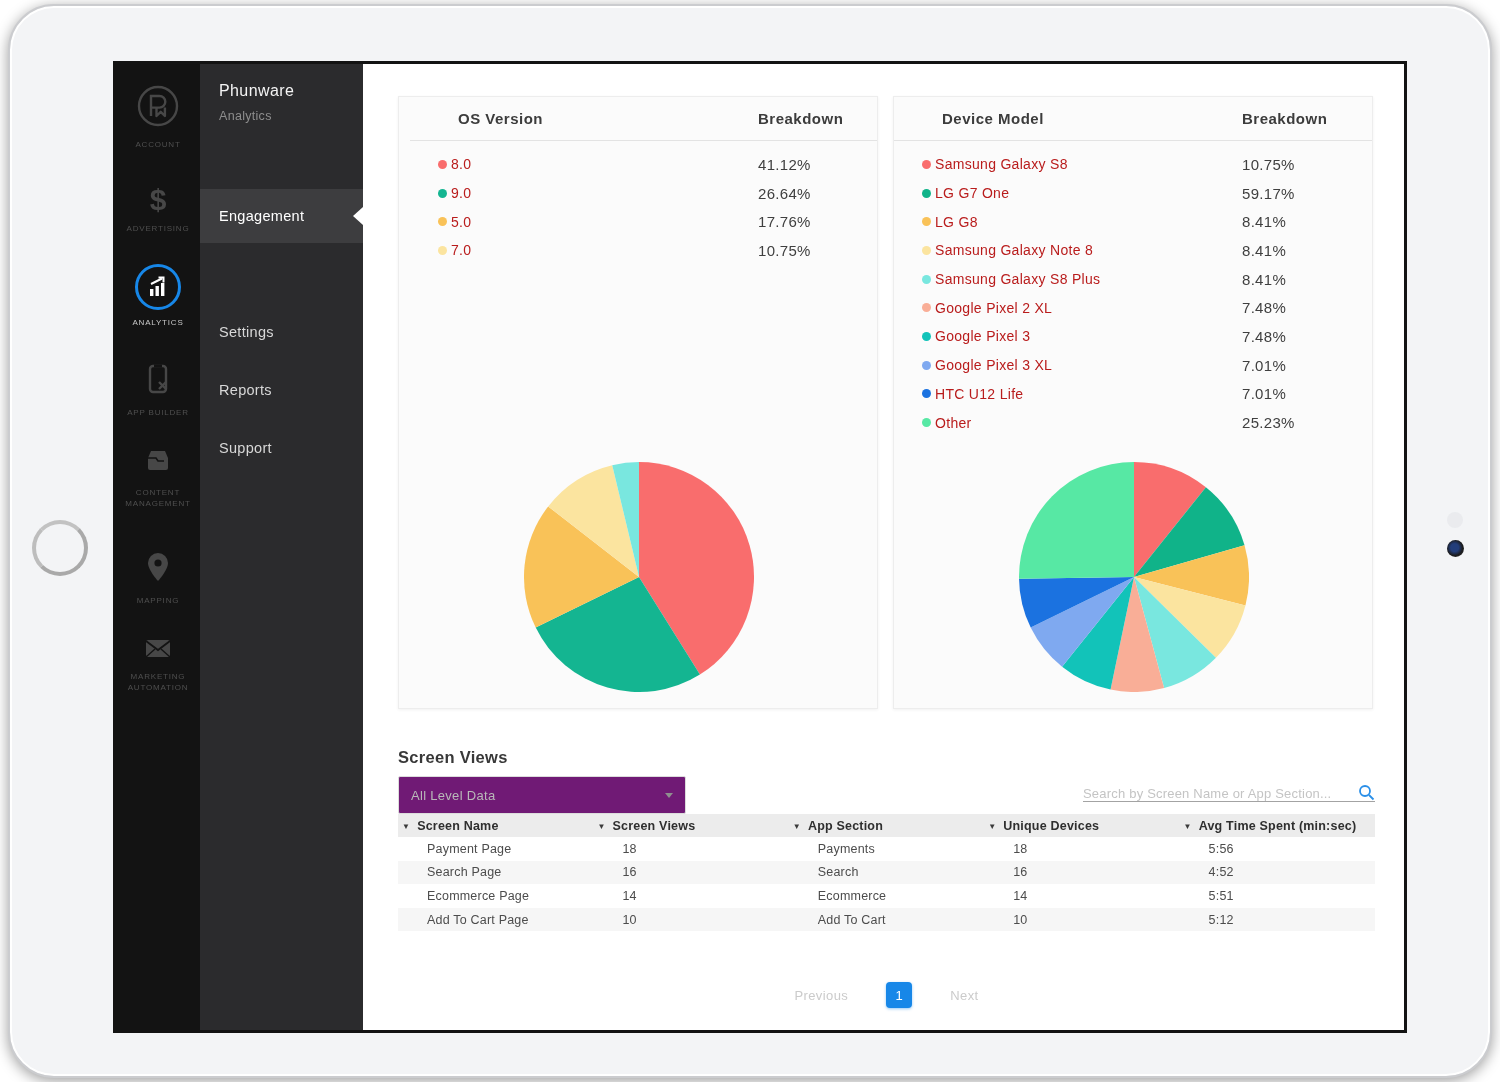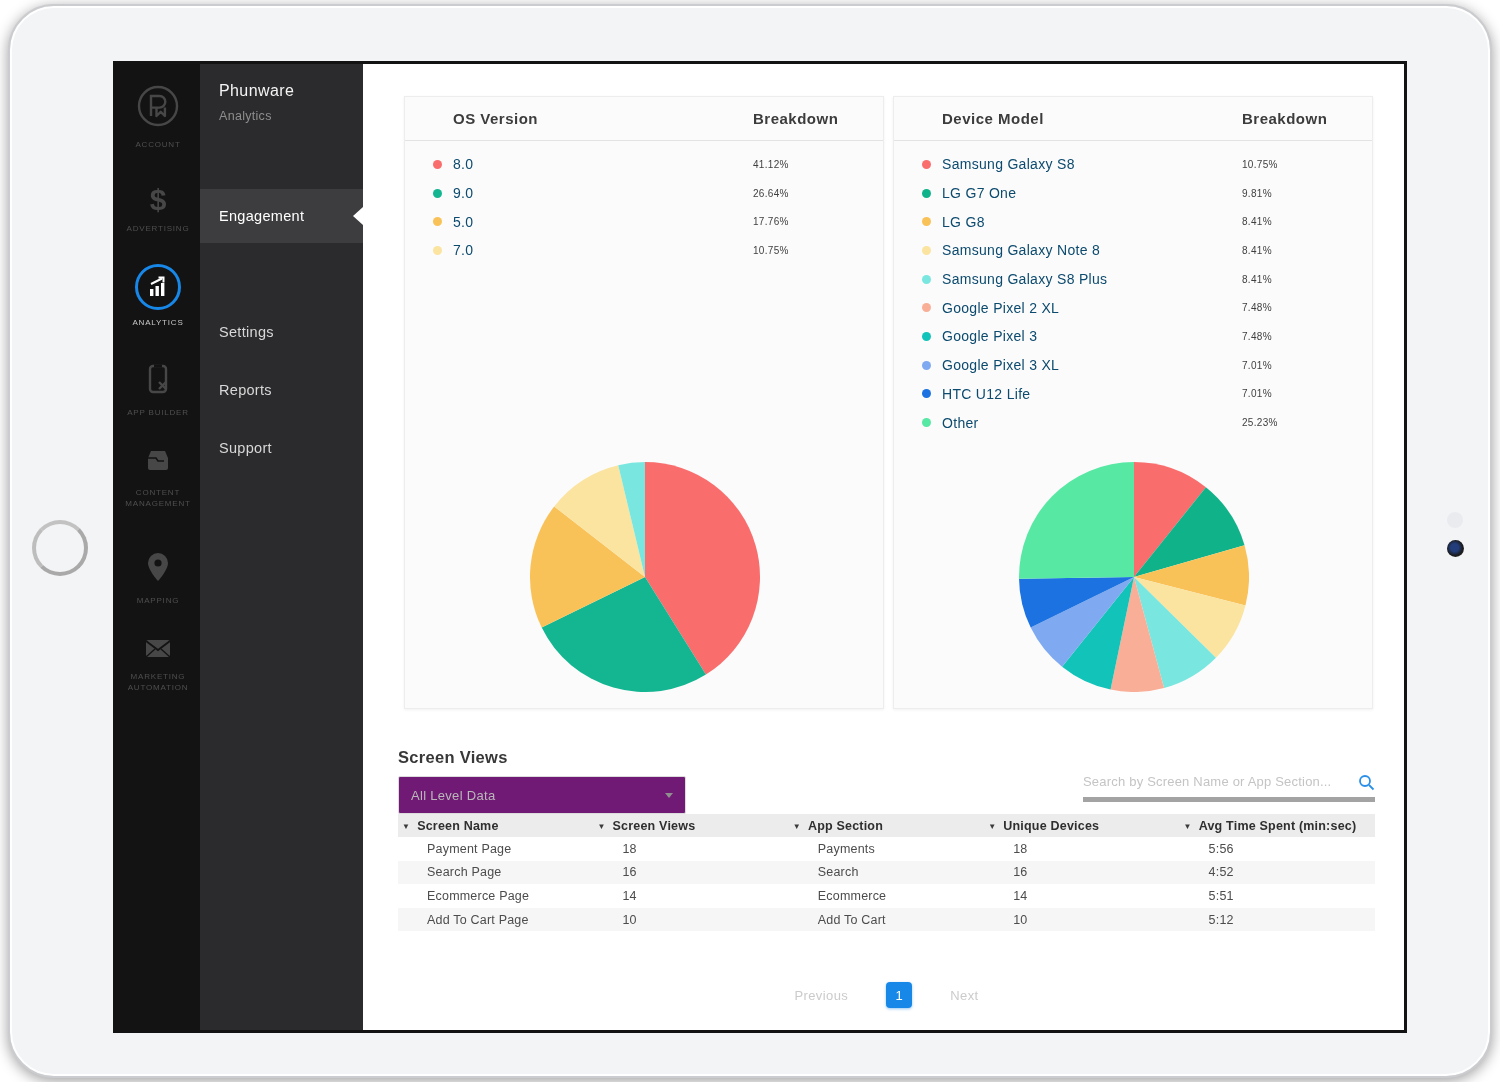--- a/index.html
+++ b/index.html
@@ -37,39 +37,39 @@
     padding-left:19px; color:#d8d8d8; font-size:14.5px; letter-spacing:.3px; cursor:pointer; }
   .nav-item.active { background:#3d3d3f; color:#ffffff; }
   .nav-arrow { position:absolute; right:0; top:50%; transform:translateY(-50%); width:0; height:0;
     border-top:9px solid transparent; border-bottom:9px solid transparent; border-right:10px solid #ffffff; }
 
   
   .main { flex:1; position:relative; background:#ffffff; }
 
   .card { position:absolute; top:32px; width:480px; height:613px; background:#fbfbfb;
     border:1px solid #ededed; box-shadow:0 1px 3px rgba(0,0,0,.06); }
-  .card.os { left:41px; } .card.device { left:530px; }
+  .card.os { left:35px;padding-left:11px; } .card.device { left:530px; }
   .card-header { position:relative; height:44px; border-bottom:1px solid #e3e3e3; display:flex; align-items:center; padding-left:48px; }
   .card-title { font-size:15px; color:#3c3c3c; font-weight:700; letter-spacing:.5px; }
   .card-breakdown { position:absolute; left:348px; font-size:15px; color:#3c3c3c; font-weight:700; letter-spacing:.5px; }
   .legend { padding-top:9px; }
   .legend-row { position:relative; height:28.7px; display:flex; align-items:center; padding-left:28px; }
   .dot { width:9px; height:9px; border-radius:50%; flex:none; }
-  .legend-label { margin-left:11px; font-size:14px; color:#0c4a6e; letter-spacing:.3px; }
-  .legend-value { position:absolute; left:348px; font-size:10px; color:#3f3f3f; letter-spacing:.3px; }
+  .legend-label { margin-left:4px; font-size:14px; color:#b91c1c; letter-spacing:.3px; }
+  .legend-value { position:absolute; left:348px; font-size:15px; color:#3f3f3f; letter-spacing:.3px; }
   .pie { position:absolute; left:125px; top:365px; width:230px; height:230px; }
 
   .section-title { position:absolute; left:35px; top:684px; font-size:16.5px; color:#383838; font-weight:700; letter-spacing:.3px; }
   .filter-select { position:absolute; left:35px; top:712px; width:288px; height:28px; border:1px solid #dcdcdc;
     border-radius:2px; background:#701a75; display:flex; align-items:center; padding:18px 12px; cursor:pointer; }
   .filter-value { font-size:13px; color:#b9b9b9; letter-spacing:.3px; flex:1; }
   .caret-down { width:0; height:0; border-left:4.5px solid transparent; border-right:4.5px solid transparent; border-top:5px solid #8f8f8f; }
 
-  .search-wrap { position:absolute; left:720px; top:710px; width:292px; height:28px; border-bottom:5px solid #a3a3a3;
-    display:flex; align-items:flex-start; }
+  .search-wrap { position:absolute; left:720px; top:710px; width:292px; height:28px; border-bottom:1px solid #a3a3a3;
+    display:flex; align-items:flex-end; }
   .search-input { flex:1; border:none; outline:none; background:transparent; font-size:13px; color:#555;
     font-family:"Liberation Sans", sans-serif; letter-spacing:.2px; }
   .search-input::placeholder { color:#c4c4c4; }
 
   .sv-table { position:absolute; left:35px; top:750px; width:977px; border-collapse:collapse; table-layout:fixed; }
   .sv-table th { background:#ececec; height:23px; text-align:left; font-size:12.5px; color:#2f2f2f;
     font-weight:700; letter-spacing:.2px; padding-left:4px; cursor:pointer; }
   .sort-tri { display:inline-block; font-size:8px; color:#3a3a3a; margin-right:7px; transform:translateY(-1px); }
   .sv-table td { height:23.6px; font-size:12.5px; color:#4c4c4c; padding-left:29px; letter-spacing:.2px; }
   .sv-table tr.zebra td { background:#f6f6f6; }
@@ -228,21 +228,21 @@
         </div>
         <div class="legend">
           <div class="legend-row">
             <span class="dot" style="background: rgb(249, 109, 109);"></span>
             <span class="legend-label">Samsung Galaxy S8</span>
             <span class="legend-value">10.75%</span>
           </div>
           <div class="legend-row">
             <span class="dot" style="background: rgb(16, 179, 137);"></span>
             <span class="legend-label">LG G7 One</span>
-            <span class="legend-value">9.81%</span>
+            <span class="legend-value">59.17%</span>
           </div>
           <div class="legend-row">
             <span class="dot" style="background: rgb(249, 194, 88);"></span>
             <span class="legend-label">LG G8</span>
             <span class="legend-value">8.41%</span>
           </div>
           <div class="legend-row">
             <span class="dot" style="background: rgb(251, 228, 159);"></span>
             <span class="legend-label">Samsung Galaxy Note 8</span>
             <span class="legend-value">8.41%</span>

